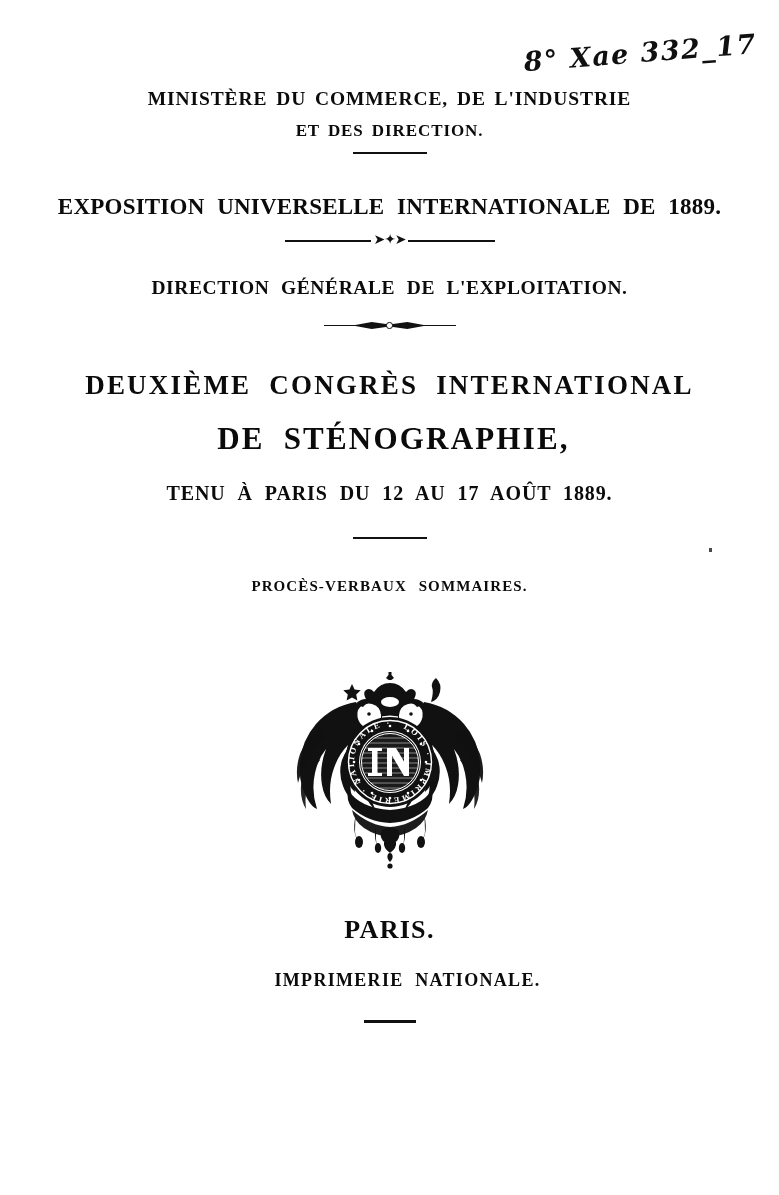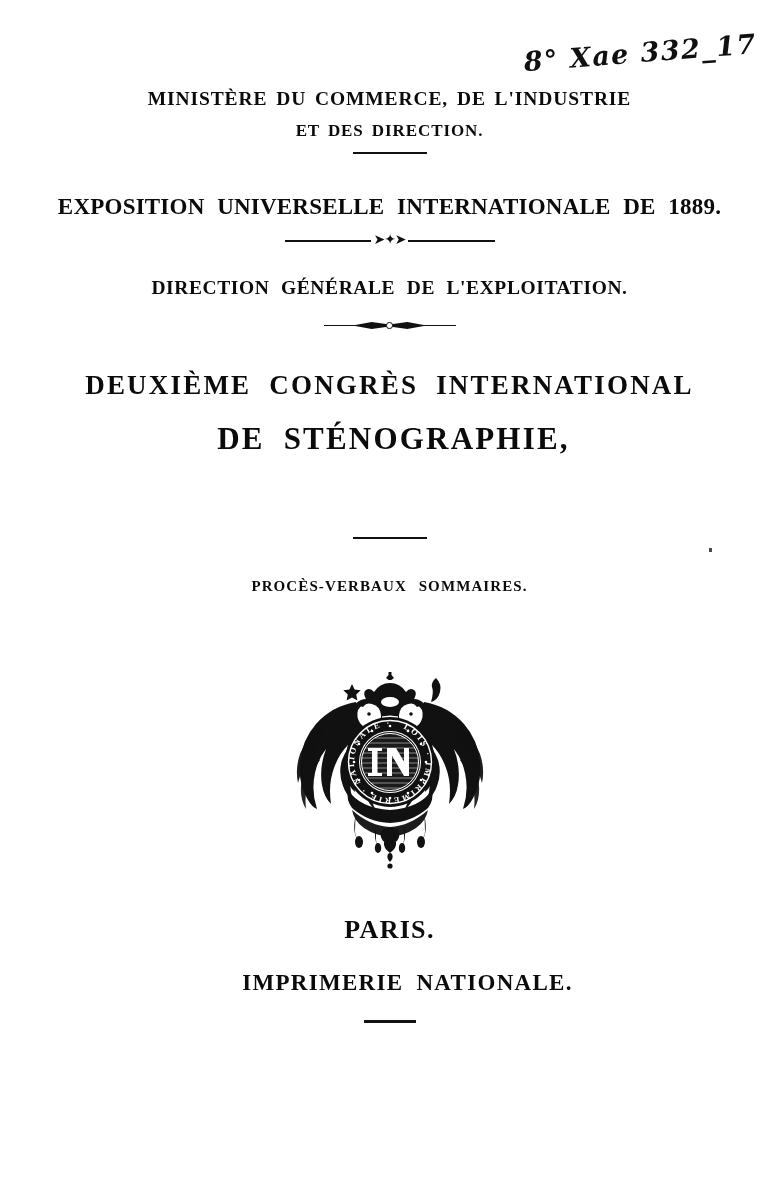--- a/index.html
+++ b/index.html
@@ -104,21 +104,21 @@
     font-size: 15px;
     letter-spacing: 1.1px;
     word-spacing: 7px;
   }
 
   .city {
     font-size: 26px;
     letter-spacing: 1.3px;
   }
   .printer {
-    font-size: 23px;
+    font-size: 18px;
     letter-spacing: 1.3px;
     word-spacing: 6px;
     padding-left: 36px;
   }
   .year {
     font-size: 17px;
     letter-spacing: 1.6px;
     word-spacing: 7px;
   }
 
@@ -257,20 +257,23 @@
       <div class="lozenge"></div>
       <div class="ring"></div>
     </div>
   </div>
 
   <div class="block" style="top:370px;">
     <span class="ln title-1">DEUXIÈME CONGRÈS INTERNATIONAL</span>
     <span class="ln title-2">DE STÉNOGRAPHIE,</span>
   </div>
 
+  <div class="block" style="top:482px;">
+    <span class="ln held">TENU À PARIS DU 12 AU 17 AOÛT 1889.</span>
+  </div>
 
   <div class="rule-wrap" style="top:537px;">
     <div class="rule-plain"></div>
   </div>
 
   <div class="block" style="top:578px;">
     <span class="ln minutes">PROCÈS-VERBAUX SOMMAIRES.</span>
   </div>
 
   <div class="emblem" style="top:662px;">

